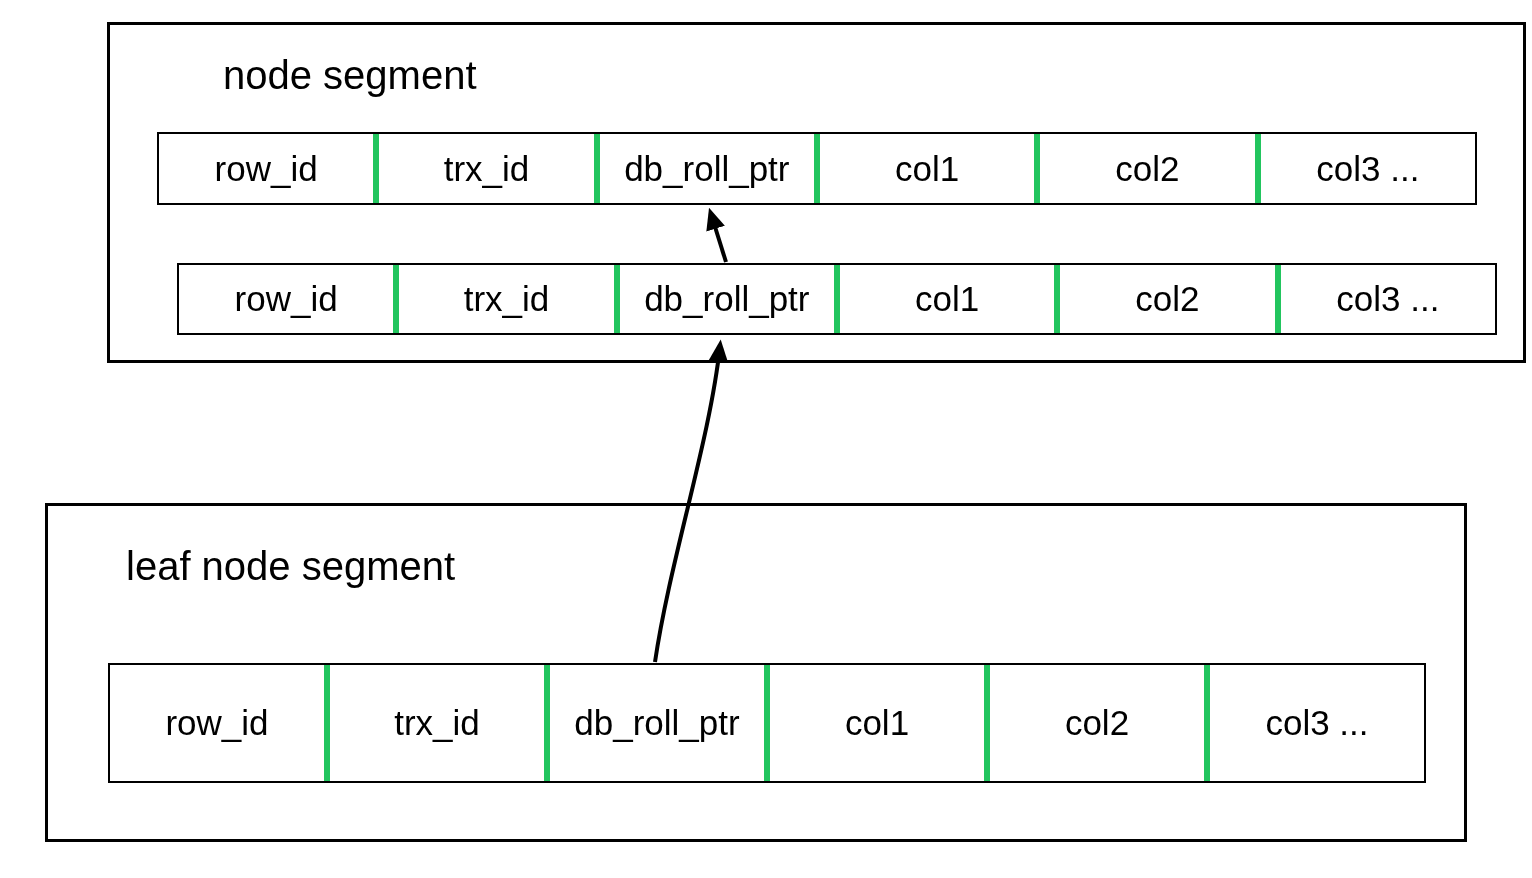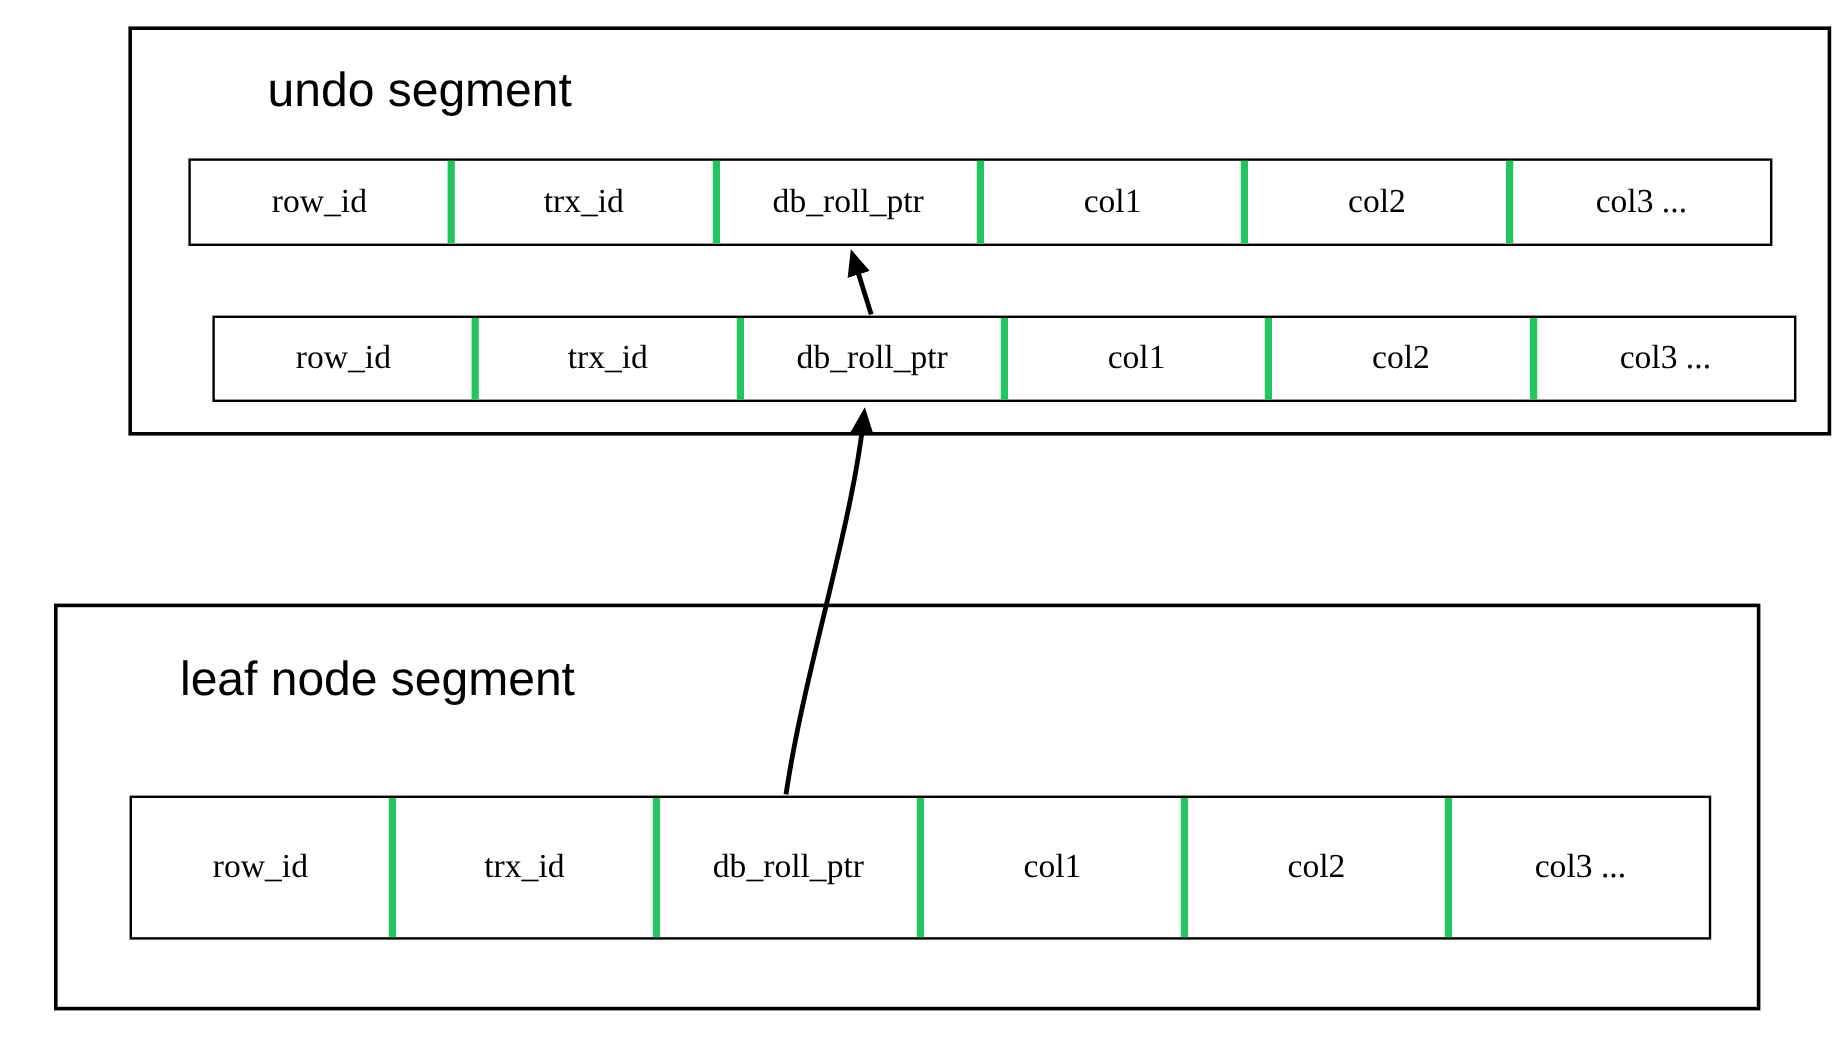--- a/index.html
+++ b/index.html
@@ -30,61 +30,60 @@
     left: 45px; top: 503px;
     width: 1422px; height: 339px;
   }
   .seg-title {
     position: absolute;
     font-size: 40px;
     line-height: 44px;
     white-space: nowrap;
   }
   .undo-title { left: 113px; top: 28px; }
-  .leaf-title { left: 102px;  top: 38px; }
+  .leaf-title { left: 78px;  top: 38px; }
   .record-row {
     position: absolute;
     display: flex;
     border: 2px solid #000000;
     box-sizing: border-box;
     background: #ffffff;
   }
   .undo-row-1 { left: 47px;  top: 107px; width: 1320px; height: 73px;  }
   .undo-row-2 { left: 67px;  top: 238px; width: 1320px; height: 72px;  }
   .leaf-row   { left: 60px;  top: 157px; width: 1318px; height: 120px; }
   .cell {
     flex: 1 1 0;
     display: flex;
     align-items: center;
     justify-content: center;
-    font-size: 28px;
+    font-size: 35px;
     white-space: nowrap;
     box-sizing: border-box;
     overflow: hidden;
-    font-family: Liberation Serif, serif;
   }
   .cell + .cell {
     border-left: 6px solid #22c55e;
   }
   .arrow-layer {
     position: absolute;
     left: 0; top: 0;
     width: 1532px;
     height: 878px;
     pointer-events: none;
     z-index: 5;
   }
 </style>
 </head>
 <body>
 
 <div class="canvas">
 
   <div class="box undo-box">
-    <div class="seg-title undo-title">undo segment</div>
+    <div class="seg-title undo-title">node segment</div>
 
     <div class="record-row undo-row-1">
       <div class="cell">row_id</div>
       <div class="cell">trx_id</div>
       <div class="cell">db_roll_ptr</div>
       <div class="cell">col1</div>
       <div class="cell">col2</div>
       <div class="cell">col3 ...</div>
     </div>
 

